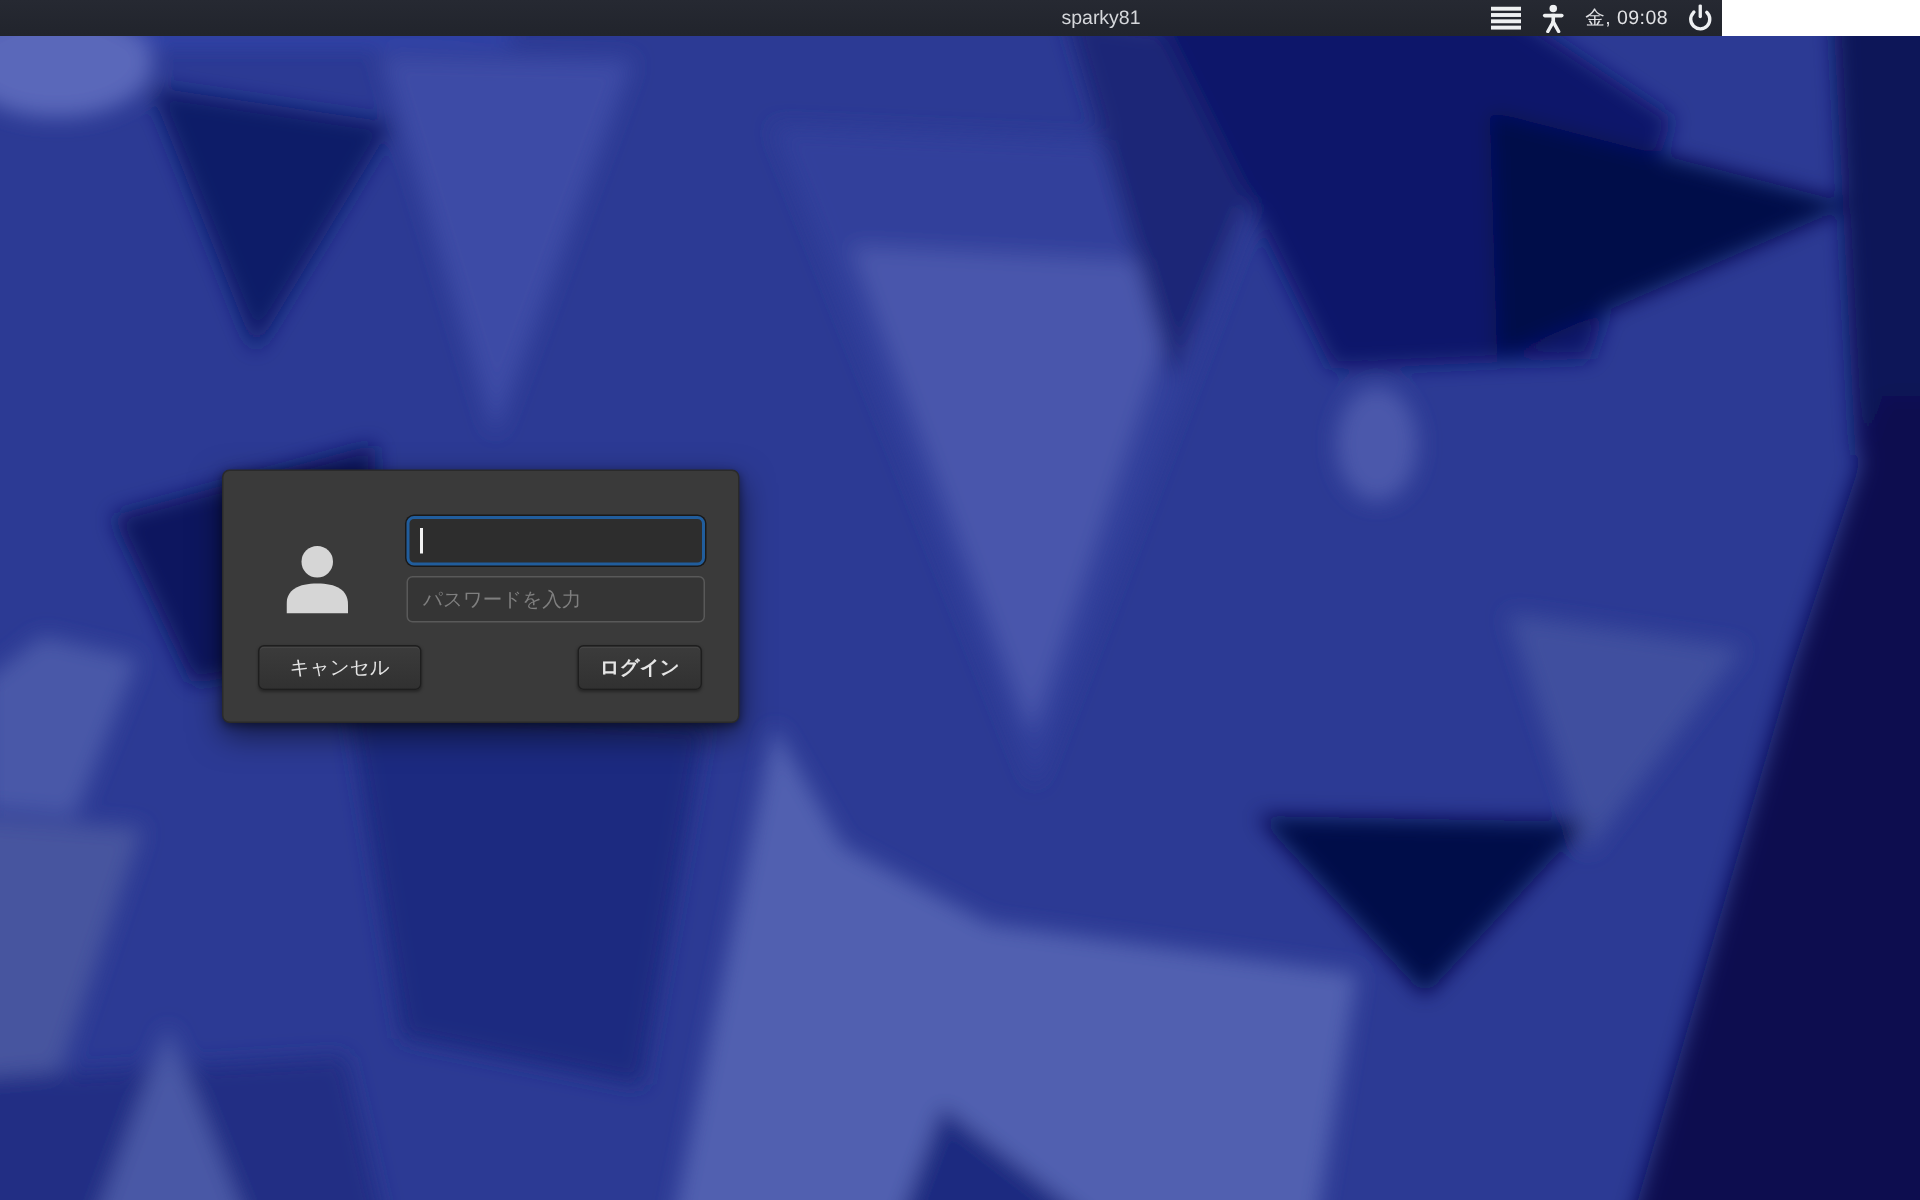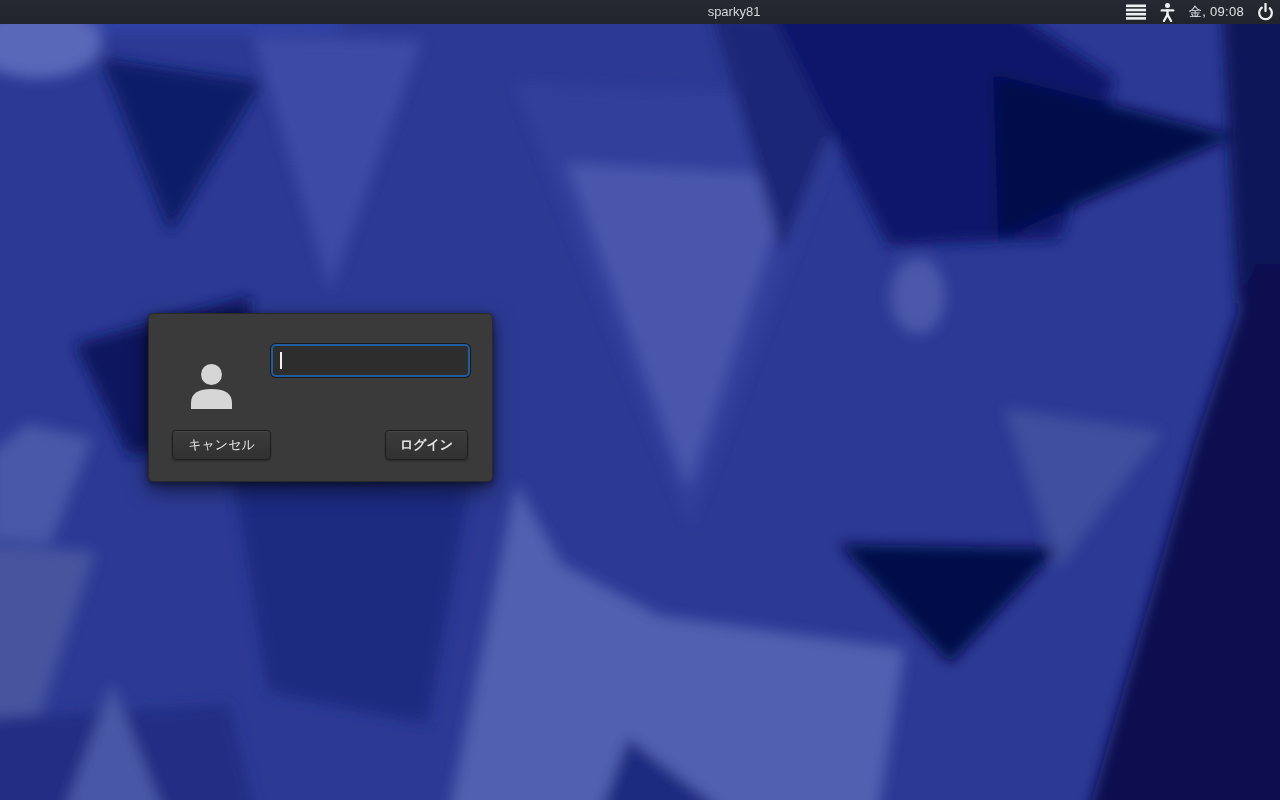--- a/index.html
+++ b/index.html
@@ -1,20 +1,20 @@
 <!DOCTYPE html>
 <html><head>
 <meta charset="utf-8">
 <style>
   * { margin:0; padding:0; box-sizing:border-box; }
   html,body { width:1280px; height:800px; overflow:hidden;
     font-family:"Liberation Sans","DejaVu Sans",sans-serif; }
 
   
-  .panel { position:absolute; left:0; top:0; width:1280px; height:24px;
+  .panel { position:absolute; left:0; top:0; width:1148px; height:24px;
     background:linear-gradient(#262932,#21242c); z-index:30; }
   .panel-title { position:absolute; left:734px; top:0; height:24px; line-height:24px;
     transform:translateX(-50%); color:#d5d7db; font-size:13px; }
   .tray { position:absolute; right:6px; top:0; height:24px; display:flex;
     align-items:center; gap:13px; }
   .tray-btn { display:flex; align-items:center; justify-content:center;
     background:none; border:none; padding:0; cursor:default; }
   .clock { color:#e2e3e6; font-size:13px; letter-spacing:.3px; }
 
   
@@ -37,21 +37,21 @@
   .caret { position:absolute; left:9px; top:8px; width:1.5px; height:17px;
     background:#f2f2f2; }
   .password { top:70px; height:31px; background:#353535; border:1px solid #595959;
     color:#cccccc; padding:0 10px; }
   .password::placeholder { color:#7f7f7f; opacity:1; }
 
   .dlg-btn { position:absolute; top:116px; height:30px; border-radius:4px;
     background:linear-gradient(#3b3b3b,#313131); border:1px solid #1e1e1e;
     box-shadow:inset 0 1px 0 rgba(255,255,255,.05), 0 1px 2px rgba(0,0,0,.35);
     color:#e5e5e5; font-size:13px; font-family:inherit; }
-  .btn-cancel { left:23px;  width:99px; }
+  .btn-cancel { left:23px;  width:109px; }
   .btn-login  { left:236px; width:83px;font-weight:bold; }
 </style>
 </head>
 <body>
 
 <div class="panel">
   <div class="panel-title">sparky81</div>
   <div class="tray">
     <button class="tray-btn">
       <svg width="20" height="16" viewBox="0 0 20 16">
@@ -127,16 +127,17 @@
       <circle cx="20.5" cy="11.5" r="10.5"></circle>
       <path d="M0 46 L0 40 C0 30 8 26 20.5 26 C33 26 41 30 41 40 L41 46 Z"></path>
     </g>
   </svg>
 
   <div class="username-wrap">
     <input class="username" type="text" value="" style="">
     <span class="caret"></span>
   </div>
 
+  <input class="field password" type="password" placeholder="パスワードを入力" style="">
 
   <button class="dlg-btn btn-cancel">キャンセル</button>
   <button class="dlg-btn btn-login">ログイン</button>
 </div>
 
 </body></html>

